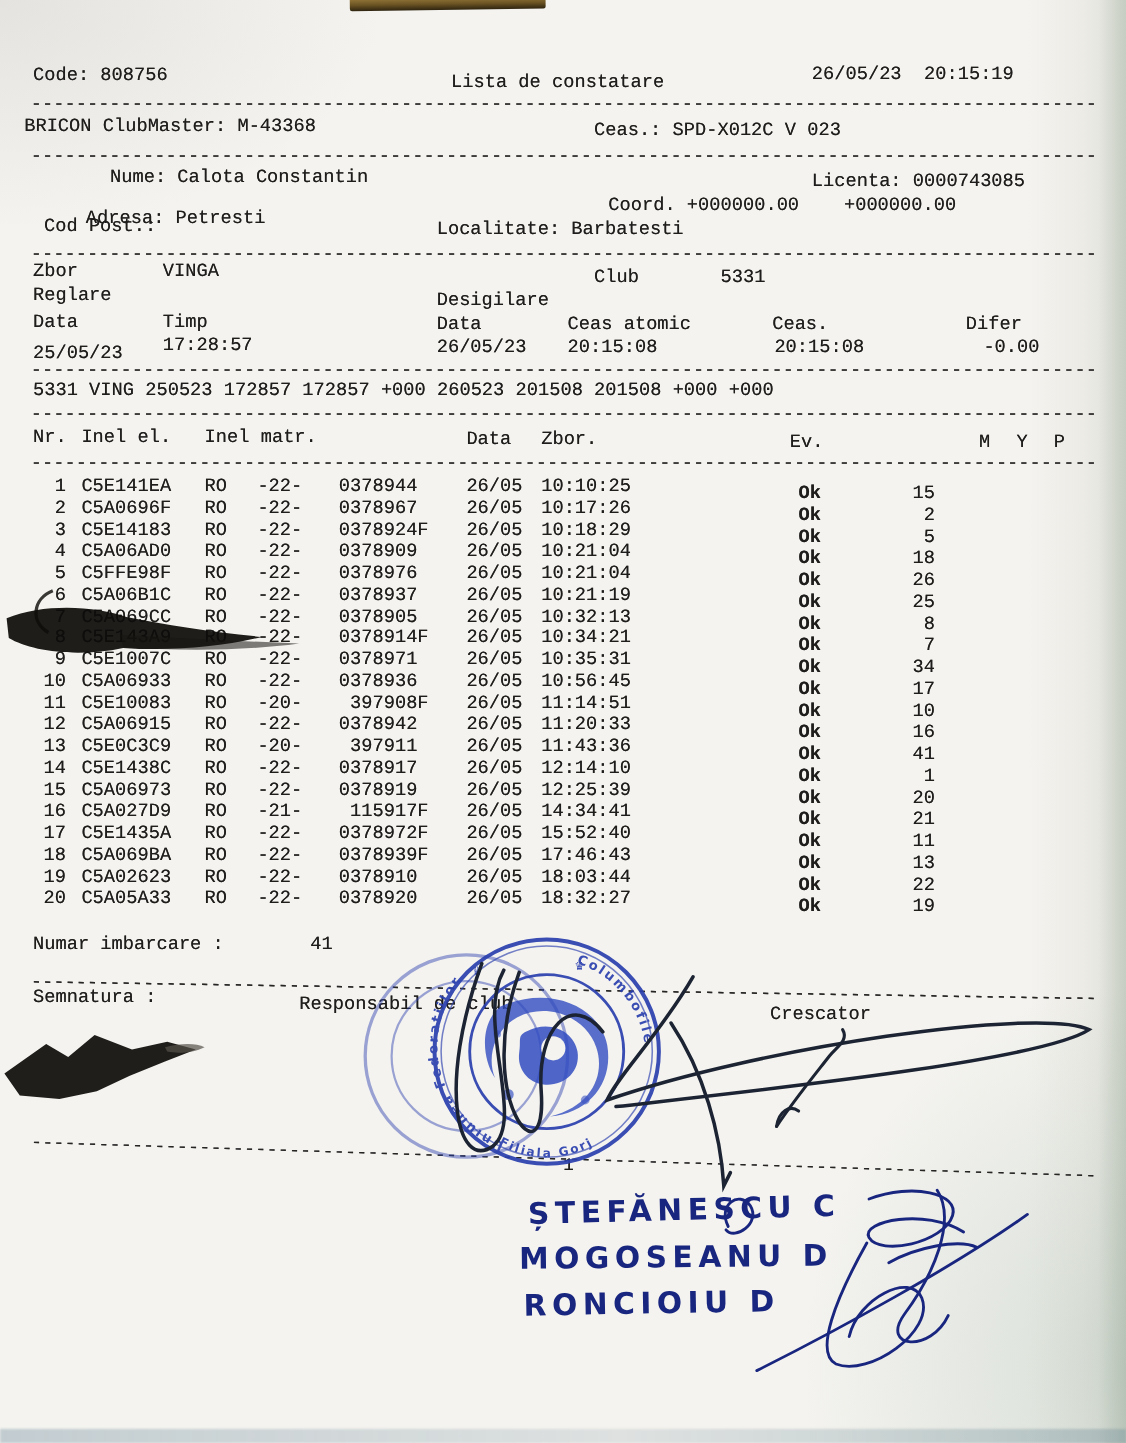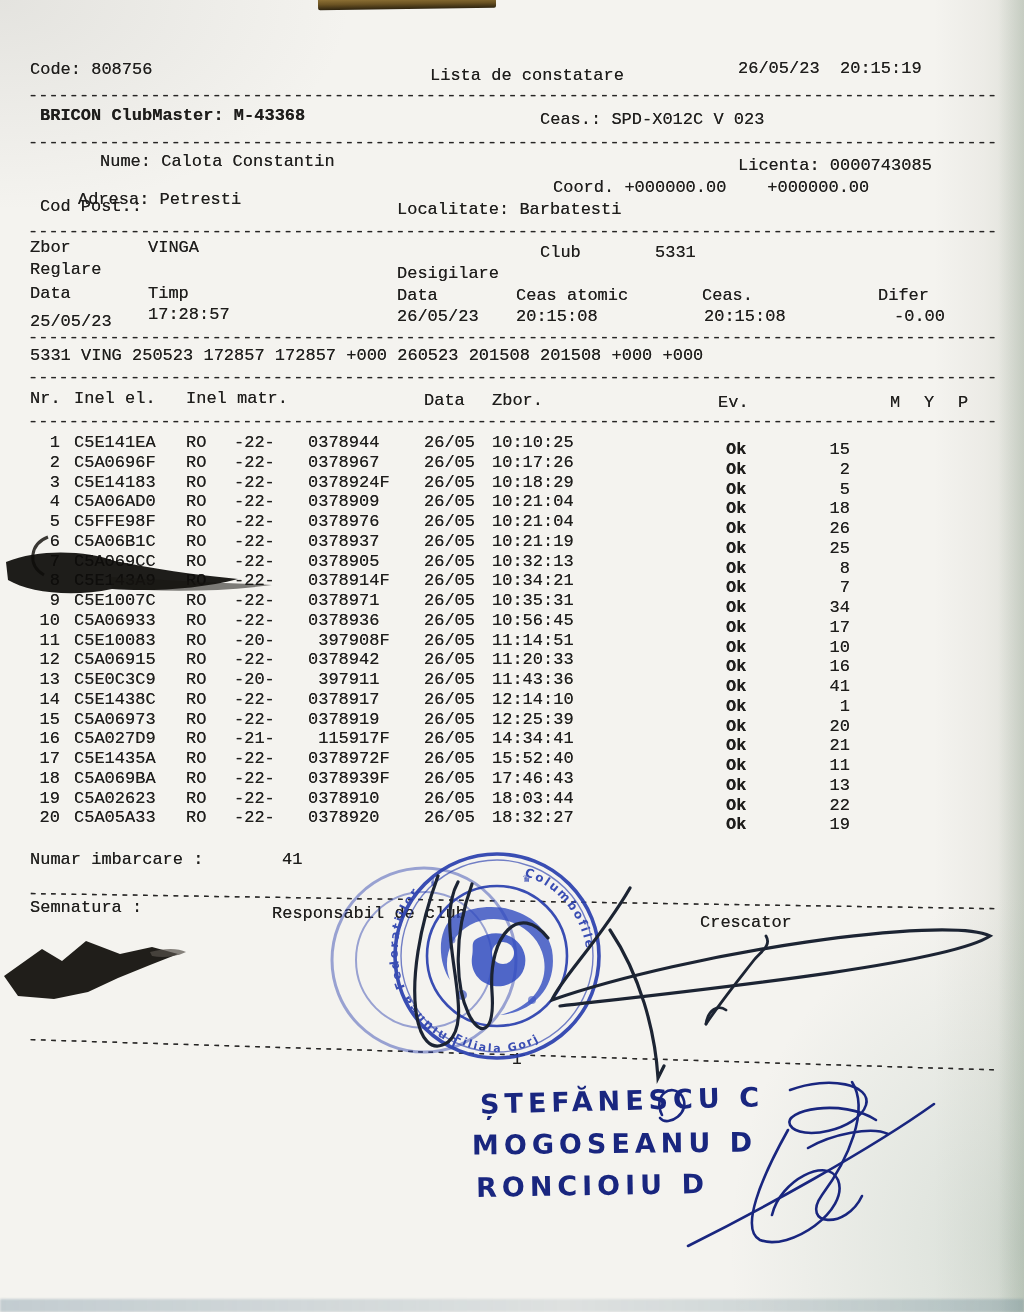--- a/index.html
+++ b/index.html
@@ -42,25 +42,25 @@
         background:linear-gradient(to left,rgba(140,158,140,.30),transparent);}
 </style>
 </head>
 <body>
 
 <div class="topstrip"></div>
 <div class="rightband"></div>
 <div class="bottomstrip"></div>
 
 <div class="t" style="left:30px;top:60px;">Code: 808756</div>
-<div class="t" style="left:410px;top:66px;margin-left:20px;">Lista de constatare</div>
+<div class="t" style="left:410px;top:66px;">Lista de constatare</div>
 <div class="t" style="left:738px;top:59px;">26/05/23  20:15:19</div>
 <div class="sep" style="top:86px;">-----------------------------------------------------------------------------------------------</div>
 
-<div class="t" style="left:40px;top:106px;font-weight:bold;">BRICON ClubMaster: M-43368</div>
+<div class="t" style="left:22px;top:106px;">BRICON ClubMaster: M-43368</div>
 <div class="t" style="left:540px;top:110px;">Ceas.: SPD-X012C V 023</div>
 <div class="sep" style="top:133px;">-----------------------------------------------------------------------------------------------</div>
 
 <div class="t" style="left:100px;top:152px;">Nume: Calota Constantin</div>
 <div class="t" style="left:738px;top:156px;">Licenta: 0000743085</div>
 <div class="t" style="left:78px;top:190px;">Adresa: Petresti</div>
 <div class="t" style="left:553px;top:178px;">Coord. +000000.00    +000000.00</div>
 <div class="t" style="left:40px;top:197px;">Cod Post.:</div>
 <div class="t" style="left:397px;top:200px;">Localitate: Barbatesti</div>
 <div class="sep" style="top:222px;">-----------------------------------------------------------------------------------------------</div>

